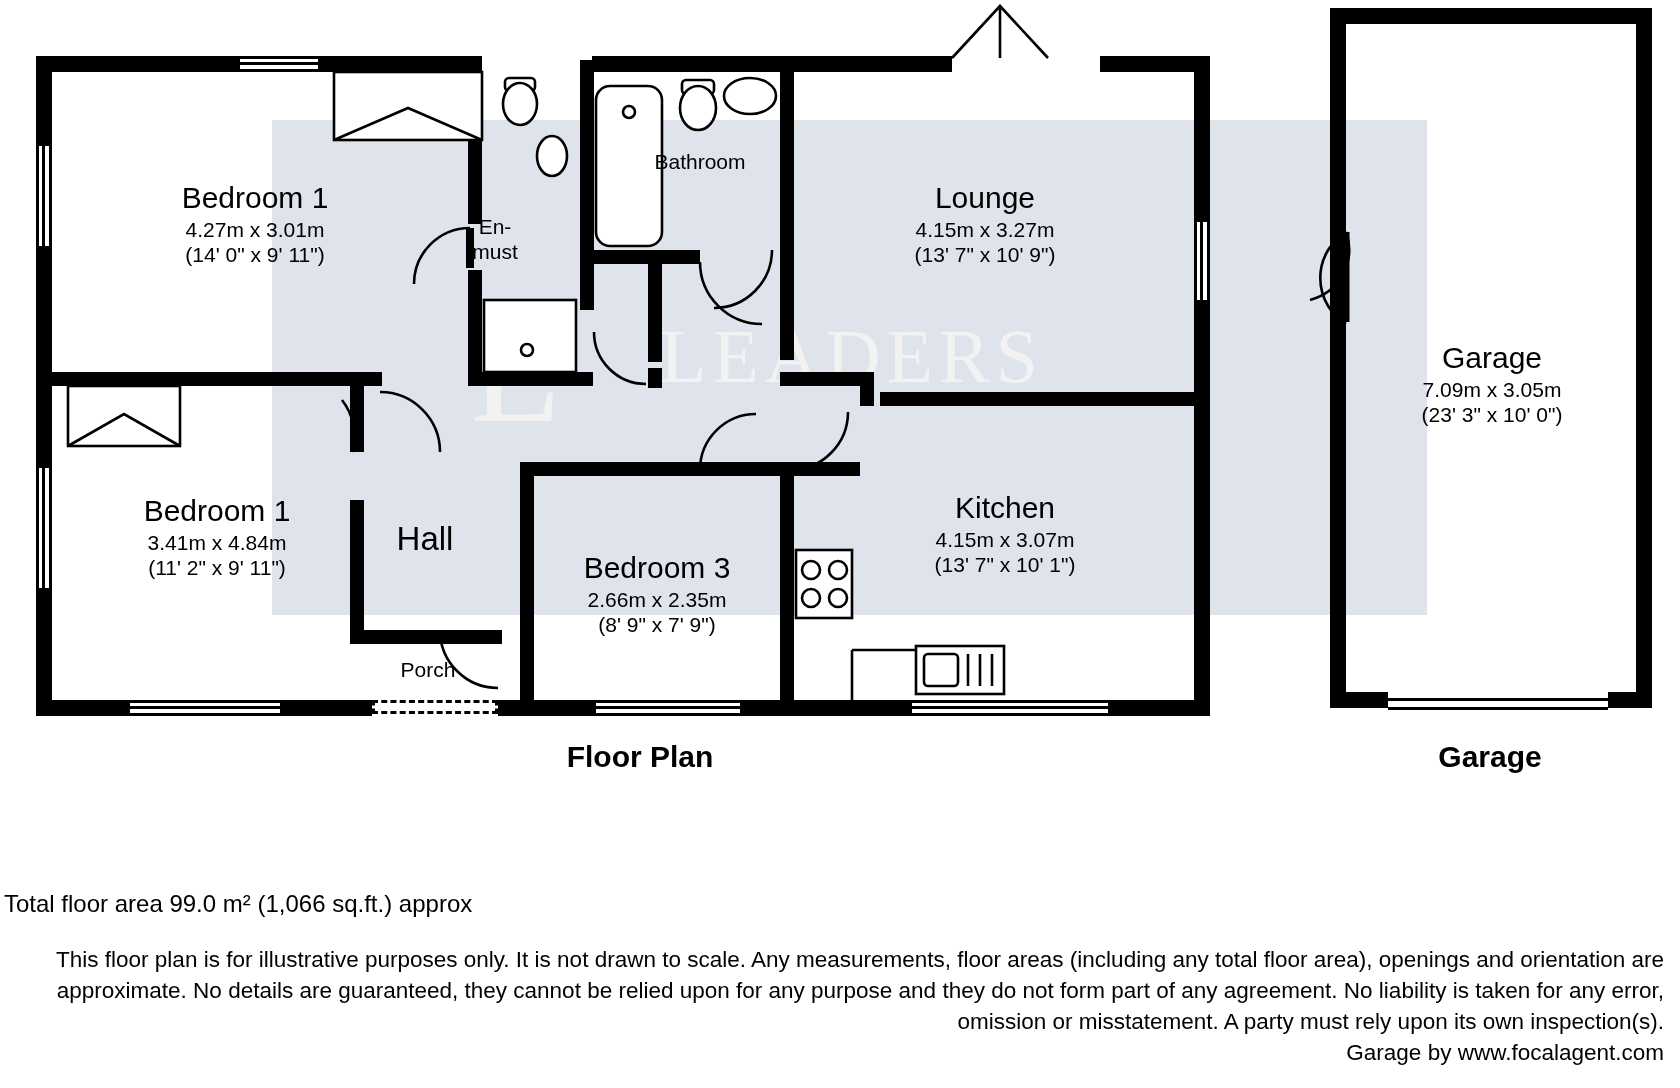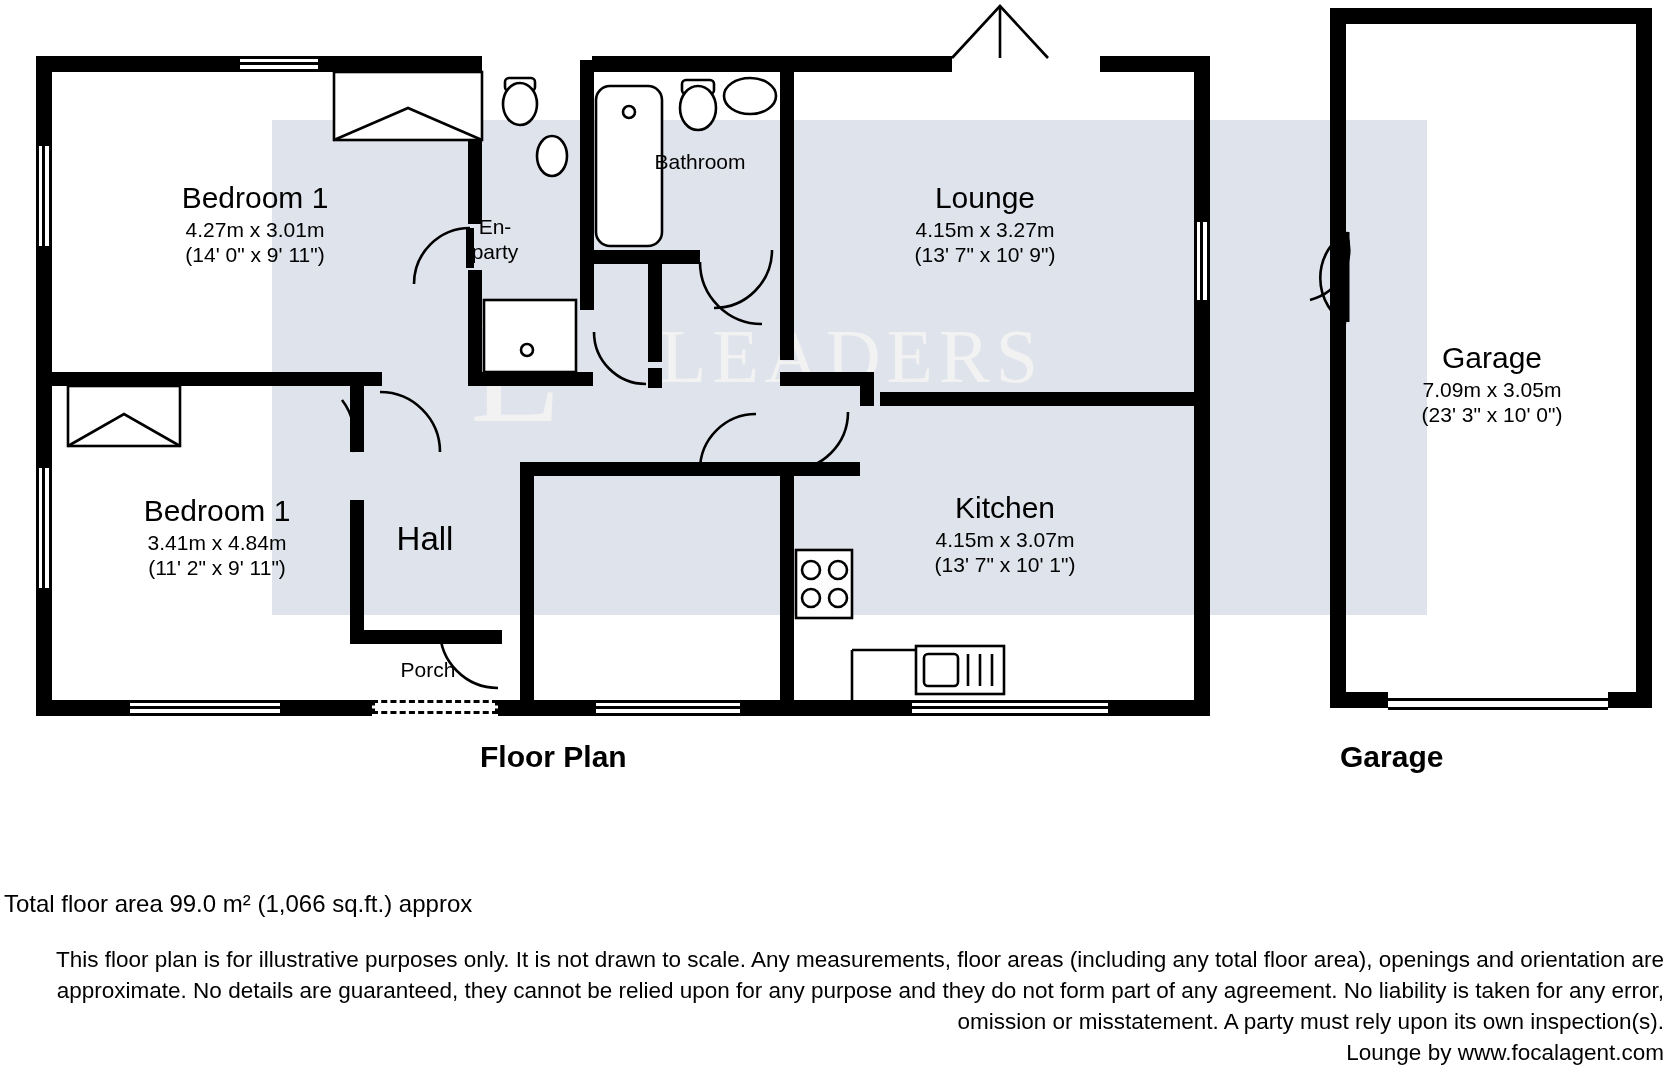--- a/index.html
+++ b/index.html
@@ -46,21 +46,21 @@
   .small-label {
     position: absolute;
     font-size: 21px;
     text-align: center;
     line-height: 1.18;
   }
   .plan-title {
     position: absolute;
     font-size: 30px;
     font-weight: bold;
-    text-align: left;
+    text-align: center;
     white-space: nowrap;
   }
   .watermark {
     position: absolute;
     color: #f2f2f2;
     font-family: "Liberation Serif", serif;
     letter-spacing: 6px;
     user-select: none;
   }
   .wm-l {
@@ -257,20 +257,25 @@
     <div class="room-dims">4.27m x 3.01m</div>
     <div class="room-dims">(14' 0" x 9' 11")</div>
   </div>
 
   <div class="room-label" style="left:72px; top:493px; width:290px;">
     <div class="room-name">Bedroom 1</div>
     <div class="room-dims">3.41m x 4.84m</div>
     <div class="room-dims">(11' 2" x 9' 11")</div>
   </div>
 
+  <div class="room-label" style="left:517px; top:550px; width:280px;">
+    <div class="room-name">Bedroom 3</div>
+    <div class="room-dims">2.66m x 2.35m</div>
+    <div class="room-dims">(8' 9" x 7' 9")</div>
+  </div>
 
   <div class="room-label" style="left:845px; top:180px; width:280px;">
     <div class="room-name">Lounge</div>
     <div class="room-dims">4.15m x 3.27m</div>
     <div class="room-dims">(13' 7" x 10' 9")</div>
   </div>
 
   <div class="room-label" style="left:865px; top:490px; width:280px;">
     <div class="room-name">Kitchen</div>
     <div class="room-dims">4.15m x 3.07m</div>
@@ -280,29 +285,29 @@
   <div class="room-label" style="left:1352px; top:340px; width:280px;">
     <div class="room-name">Garage</div>
     <div class="room-dims">7.09m x 3.05m</div>
     <div class="room-dims">(23' 3" x 10' 0")</div>
   </div>
 
   <div class="small-label" style="left:620px; top:150px; width:160px;">Bathroom</div>
 
   <div class="small-label" style="left:445px; top:215px; width:100px;text-align:center;">
     <div>En-</div>
-    <div>party</div>
+    <div>must</div>
   </div>
 
   <div class="small-label" style="left:365px; top:520px; width:120px; font-size:33px;text-align:center;">Hall</div>
 
   <div class="small-label" style="left:368px; top:658px; width:120px;">Porch</div>
 
   <div class="plan-title" style="left:480px; top:740px; width:320px;">Floor Plan</div>
   <div class="plan-title" style="left:1340px; top:740px; width:300px;">Garage</div>
 
   <div class="footer-area">
     <div class="total-area">Total floor area 99.0 m² (1,066 sq.ft.) approx</div>
     <div class="disclaimer">This floor plan is for illustrative purposes only. It is not drawn to scale. Any measurements, floor areas (including any total floor area), openings and orientation are approximate. No details are guaranteed, they cannot be relied upon for any purpose and they do not form part of any agreement. No liability is taken for any error, omission or misstatement. A party must rely upon its own inspection(s).</div>
-    <div class="disclaimer">Lounge by www.focalagent.com</div>
+    <div class="disclaimer">Garage by www.focalagent.com</div>
   </div>
 
 </div>
 
 </body></html>

